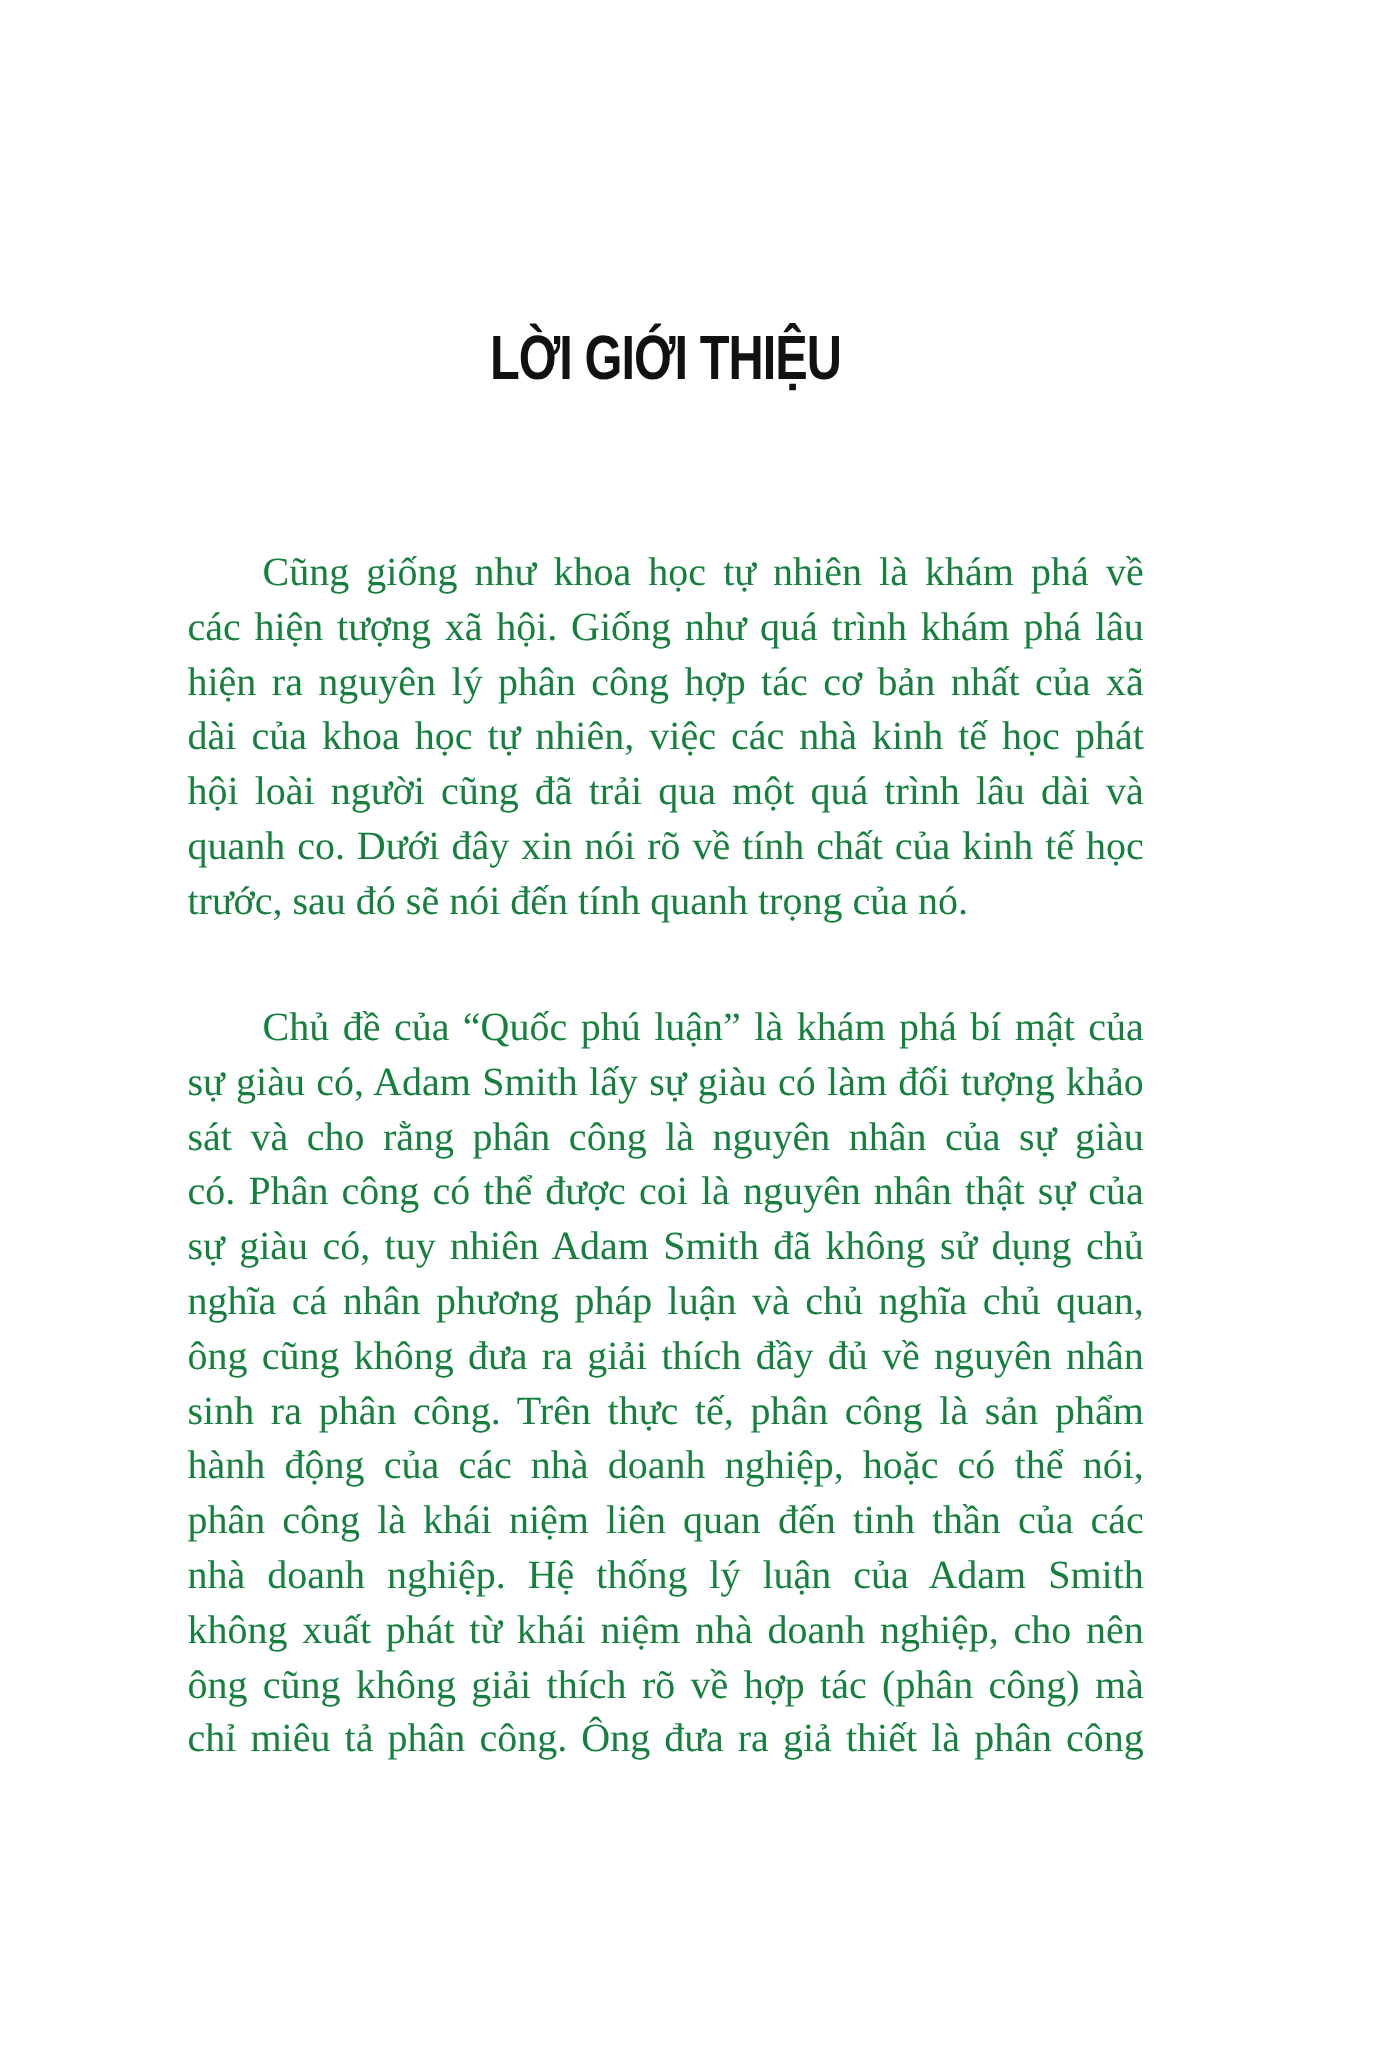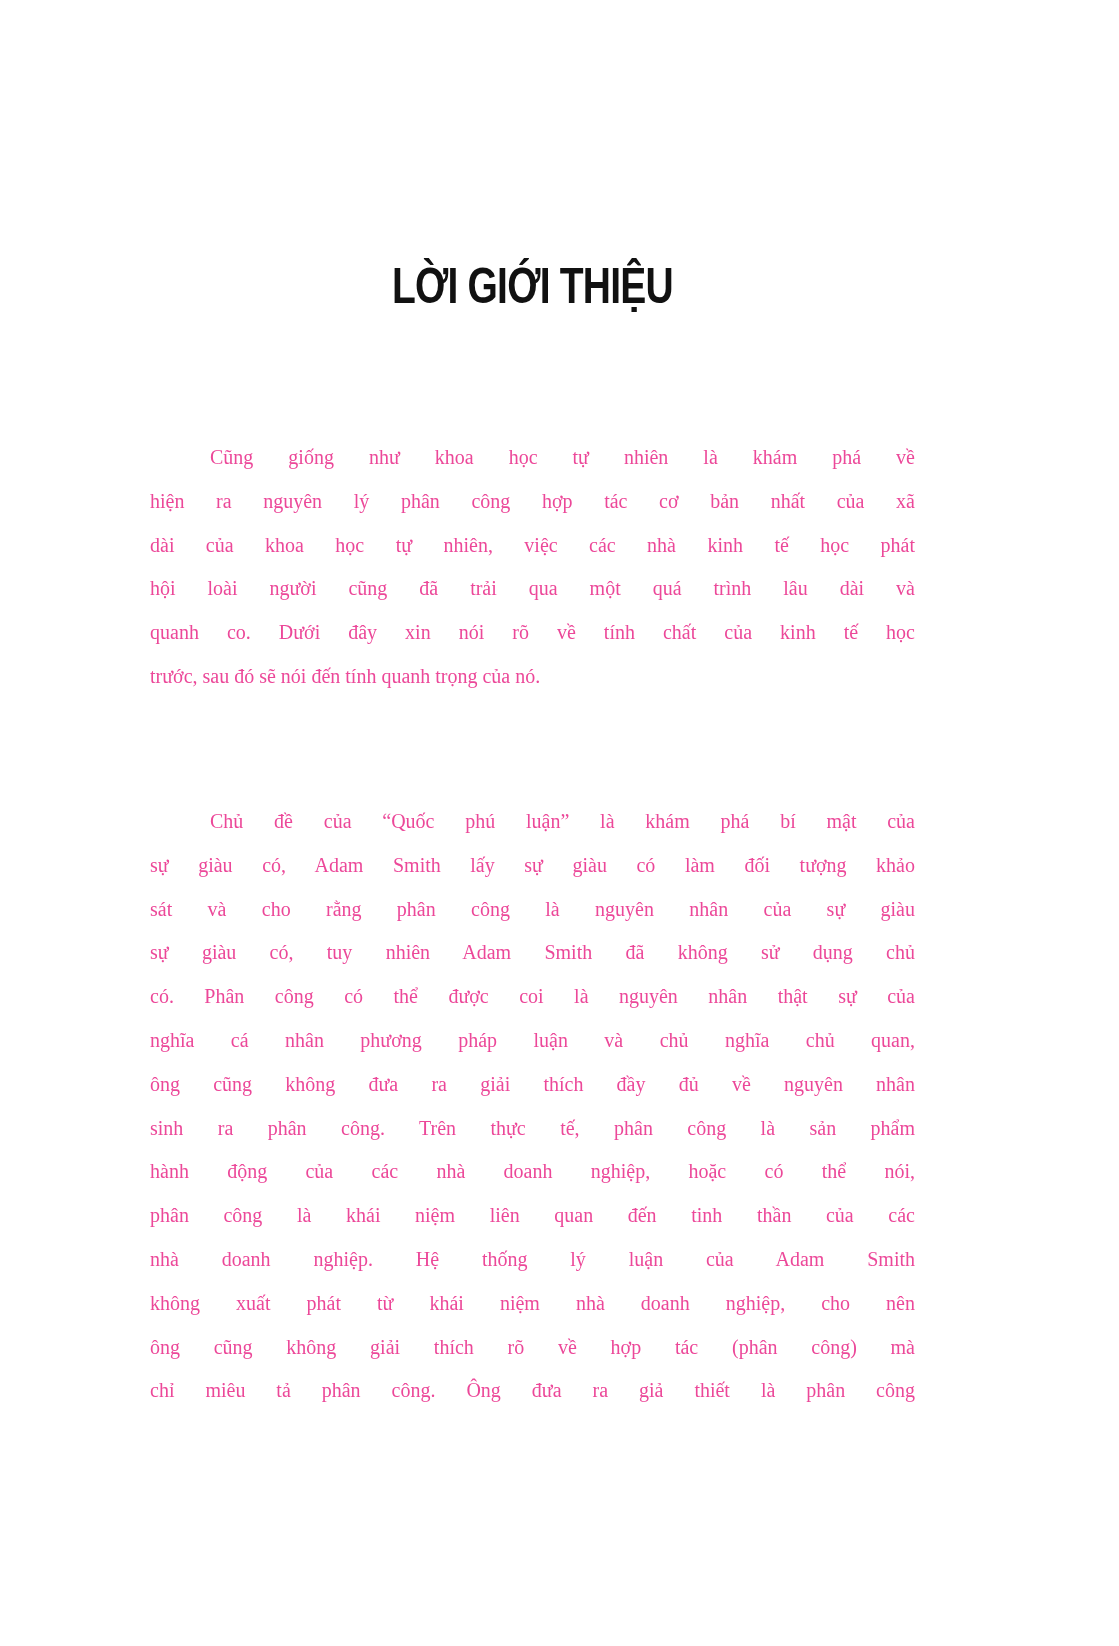--- a/index.html
+++ b/index.html
@@ -35,22 +35,22 @@
     letter-spacing: -1px;
     color: #111111;
     transform: scaleX(0.78);
     transform-origin: 532px 0;
   }
   .body-text {
     position: absolute;
     left: 150px;
     width: 765px;
     font-family: "Liberation Serif", serif;
-    font-size: 20px;
-    color: #ec4899;
+    font-size: 32px;
+    color: #15803d;
   }
   .para1 { top: 436px; }
   .para2 { top: 800px; }
   .line {
     display: block;
     height: 43.8px;
     line-height: 43.8px;
     white-space: nowrap;
     text-align: justify;
     text-align-last: justify;
@@ -60,33 +60,34 @@
 </style>
 </head>
 <body>
 
 <div class="page">
 
   <h1 class="chapter-title" style="margin:0;">LỜI GIỚI THIỆU</h1>
 
   <div class="body-text para1">
     <span class="line first">Cũng giống như khoa học tự nhiên là khám phá về</span>
+    <span class="line">các hiện tượng xã hội. Giống như quá trình khám phá lâu</span>
     <span class="line">hiện ra nguyên lý phân công hợp tác cơ bản nhất của xã</span>
     <span class="line">dài của khoa học tự nhiên, việc các nhà kinh tế học phát</span>
     <span class="line">hội loài người cũng đã trải qua một quá trình lâu dài và</span>
     <span class="line">quanh co. Dưới đây xin nói rõ về tính chất của kinh tế học</span>
     <span class="line last">trước, sau đó sẽ nói đến tính quanh trọng của nó.</span>
   </div>
 
   <div class="body-text para2">
     <span class="line first">Chủ đề của “Quốc phú luận” là khám phá bí mật của</span>
     <span class="line">sự giàu có, Adam Smith lấy sự giàu có làm đối tượng khảo</span>
     <span class="line">sát và cho rằng phân công là nguyên nhân của sự giàu</span>
+    <span class="line">có. Phân công có thể được coi là nguyên nhân thật sự của</span>
     <span class="line">sự giàu có, tuy nhiên Adam Smith đã không sử dụng chủ</span>
-    <span class="line">có. Phân công có thể được coi là nguyên nhân thật sự của</span>
     <span class="line">nghĩa cá nhân phương pháp luận và chủ nghĩa chủ quan,</span>
     <span class="line">ông cũng không đưa ra giải thích đầy đủ về nguyên nhân</span>
     <span class="line">sinh ra phân công. Trên thực tế, phân công là sản phẩm</span>
     <span class="line">hành động của các nhà doanh nghiệp, hoặc có thể nói,</span>
     <span class="line">phân công là khái niệm liên quan đến tinh thần của các</span>
     <span class="line">nhà doanh nghiệp. Hệ thống lý luận của Adam Smith</span>
     <span class="line">không xuất phát từ khái niệm nhà doanh nghiệp, cho nên</span>
     <span class="line">ông cũng không giải thích rõ về hợp tác (phân công) mà</span>
     <span class="line">chỉ miêu tả phân công. Ông đưa ra giả thiết là phân công</span>
   </div>

